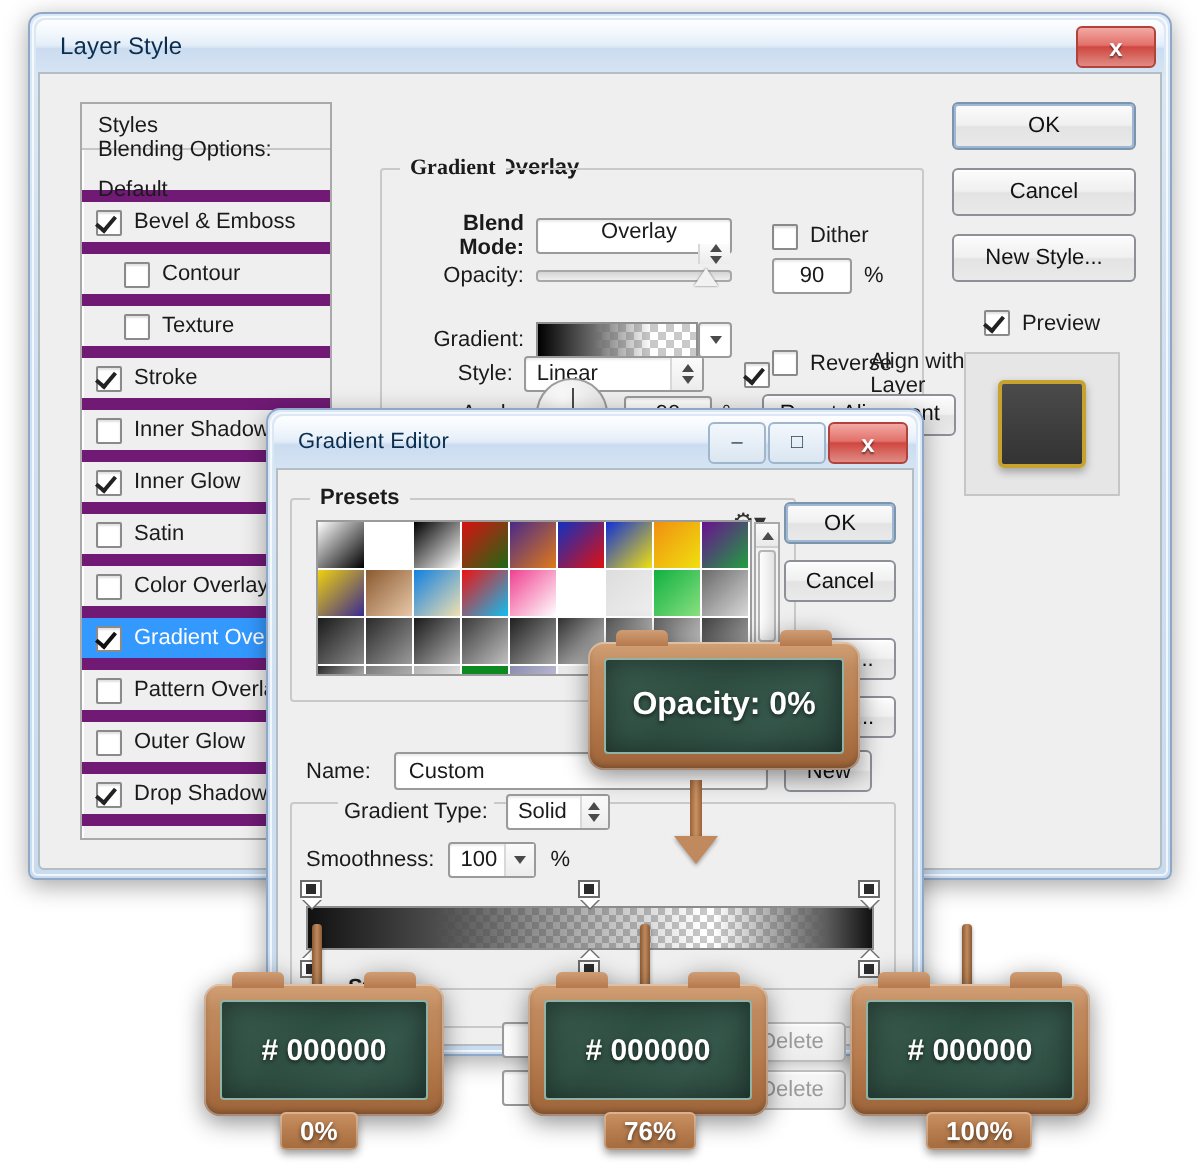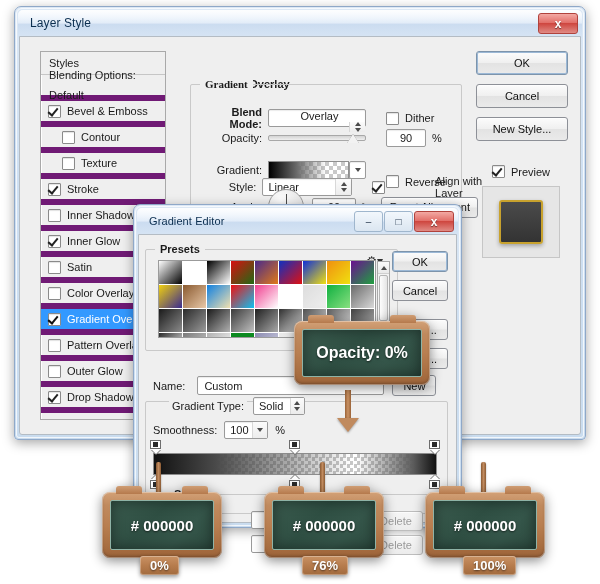--- a/index.html
+++ b/index.html
@@ -95,21 +95,21 @@
     font-size:11px;color:#111;text-align:center;
     box-shadow:0 1px 0 rgba(255,255,255,.7) inset;
     display:flex;align-items:center;justify-content:center;
     font-family:"Liberation Sans", sans-serif;
   }
   .btn.primary{box-shadow:0 0 0 1px #9bb8d6 inset, 0 1px 0 rgba(255,255,255,.7) inset;border-color:#7d94ab;}
   .btn.disabled{color:#9a9a9a;border-color:#bdbdbd;background:linear-gradient(to bottom,#f6f6f6,#ececec);}
 
   .rightcol{position:absolute;right:14px;top:14px;width:90px;}
   .rightcol .btn{height:22px;width:100%;margin-bottom:9px;}
-  .prev-row{display:flex;align-items:center;justify-content:center;margin:24px 0 8px 0;font-size:11px;}
+  .prev-row{display:flex;align-items:center;justify-content:center;margin:14px 0 8px 0;font-size:11px;}
   .prev-box{
     width:76px;height:70px;margin:0 auto;background:#e6e6e6;border:1px solid #c6c6c6;
     display:flex;align-items:center;justify-content:center;
   }
   .prev-swatch{
     width:40px;height:40px;border:2px solid #c8a22e;border-radius:3px;
     background:linear-gradient(to bottom,#4b4b4b,#333333);
     box-shadow:0 2px 4px rgba(0,0,0,.3);
   }
 

